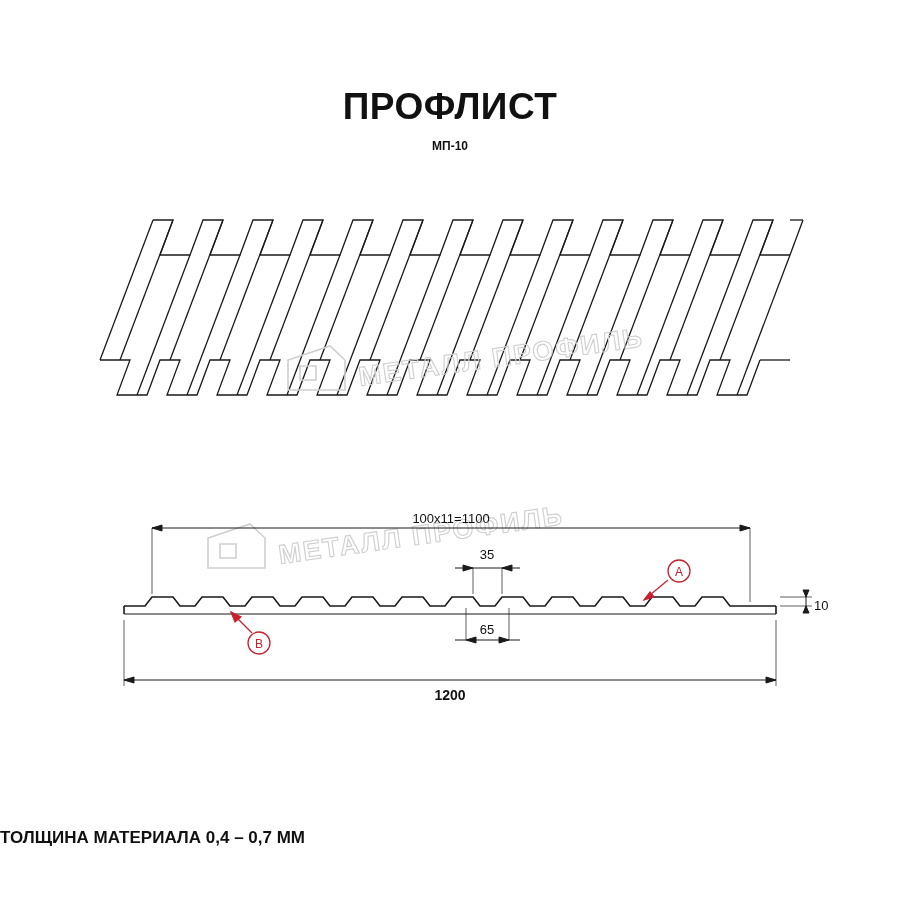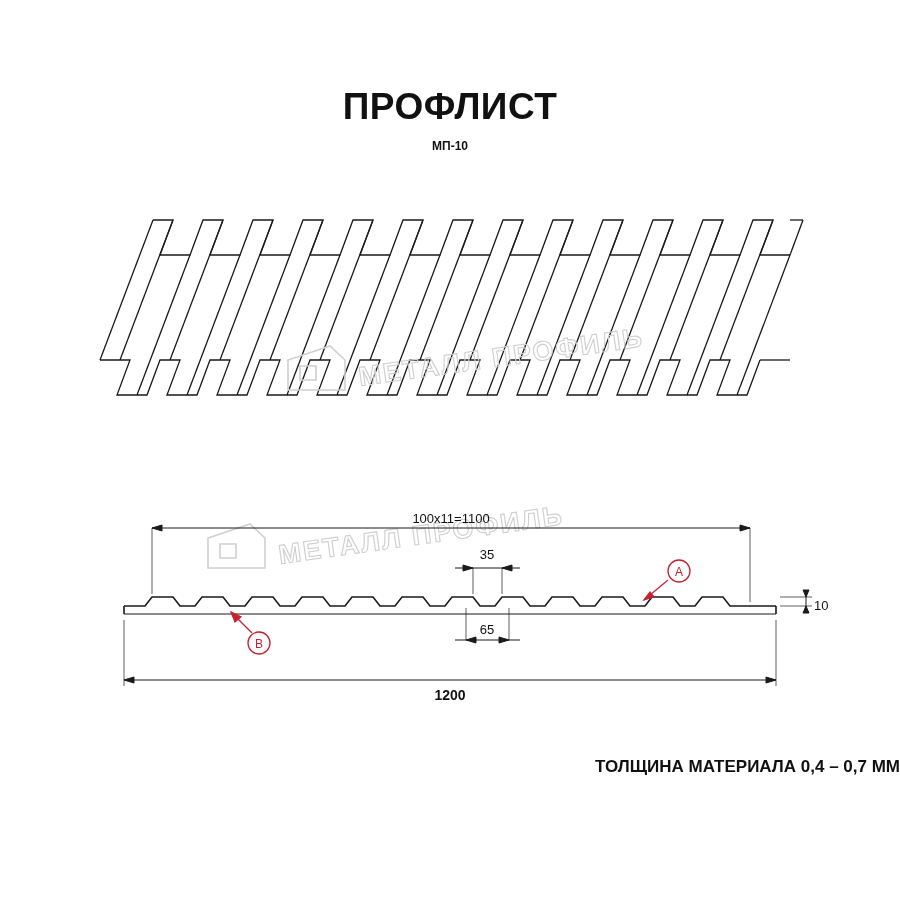--- a/index.html
+++ b/index.html
@@ -37,24 +37,24 @@
     top: 131px;
     left: 0;
     width: 900px;
     text-align: center;
     font-size: 12px;
     font-weight: bold;
     color: #111;
   }
   .footer-note {
     position: absolute;
-    top: 749px;
-    left: 0;
-    width: 900px;
-    text-align: right;
+    top: 820px;
+    left: 0;
+    width: 900px;
+    text-align: left;
     font-size: 17px;
     font-weight: bold;
     color: #111;
   }
   svg.layer {
     position: absolute;
     top: 0;
     left: 0;
     width: 900px;
     height: 900px;

